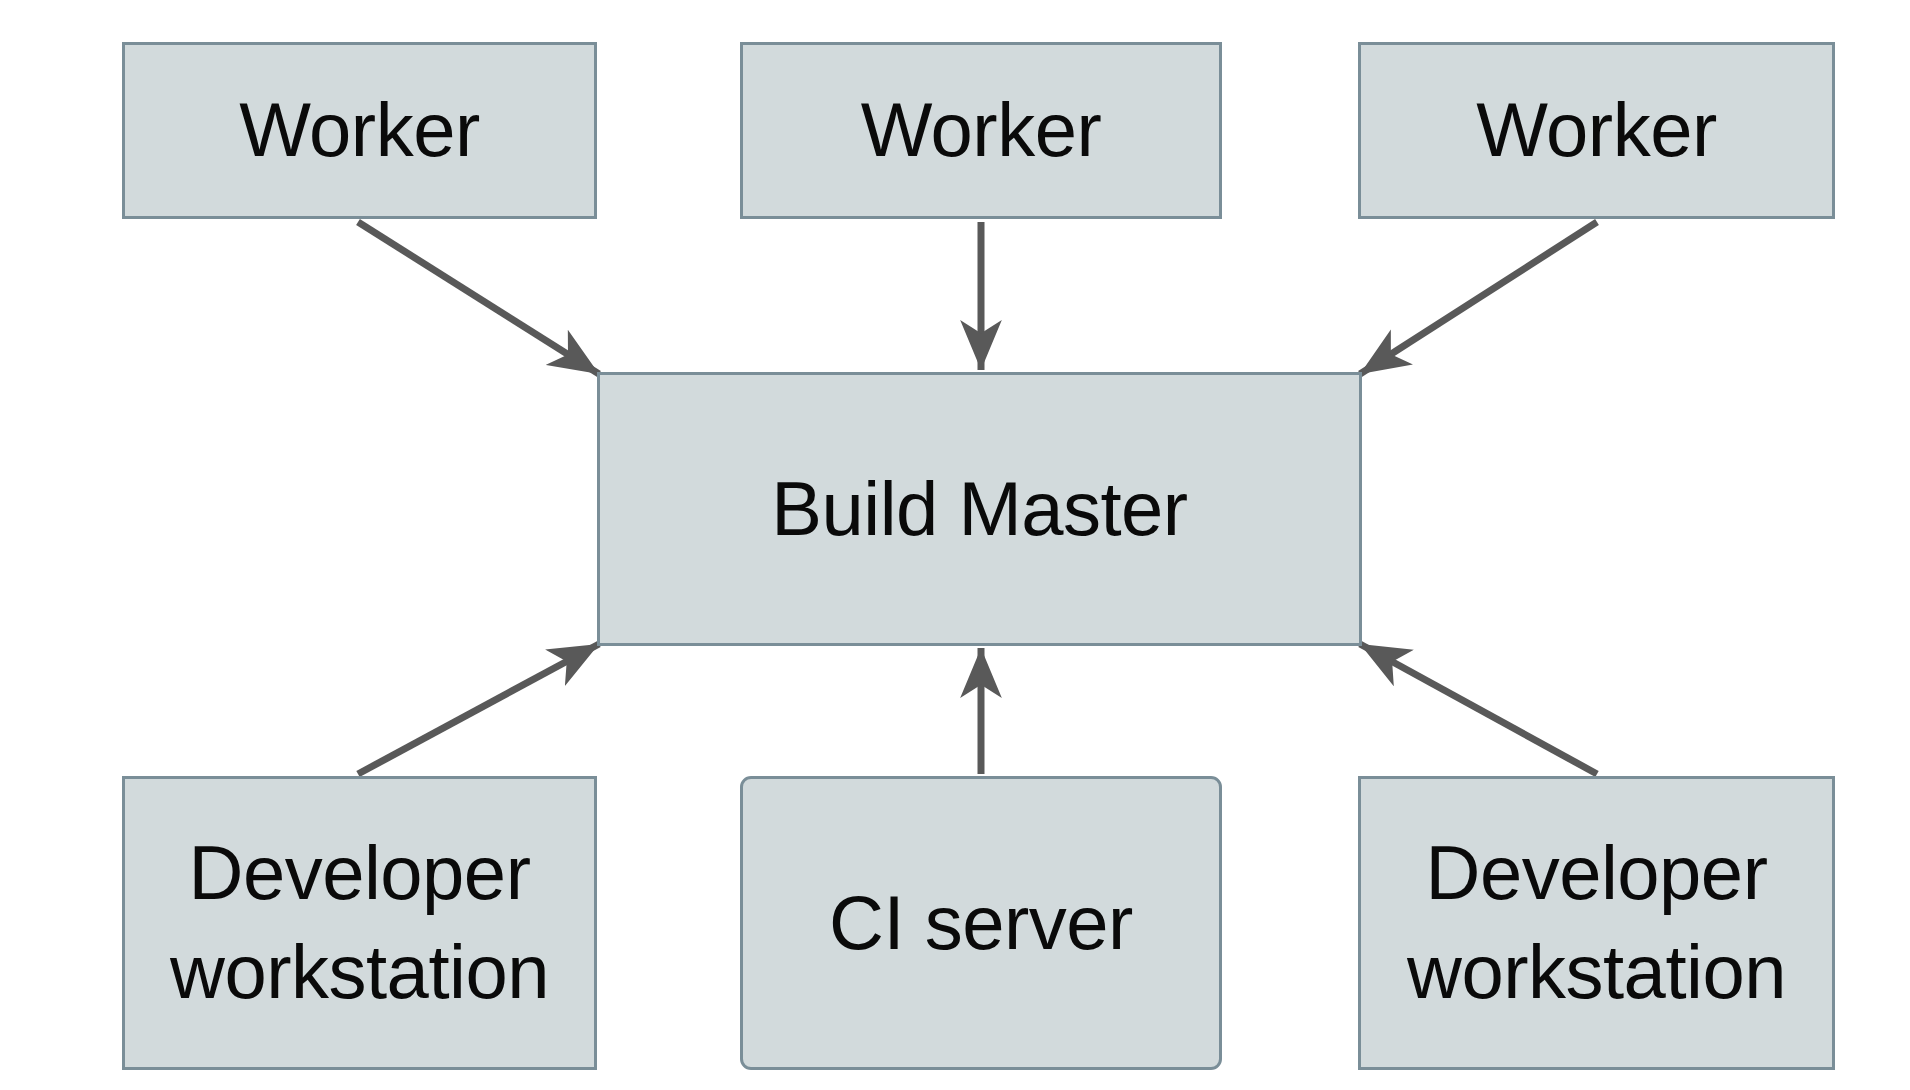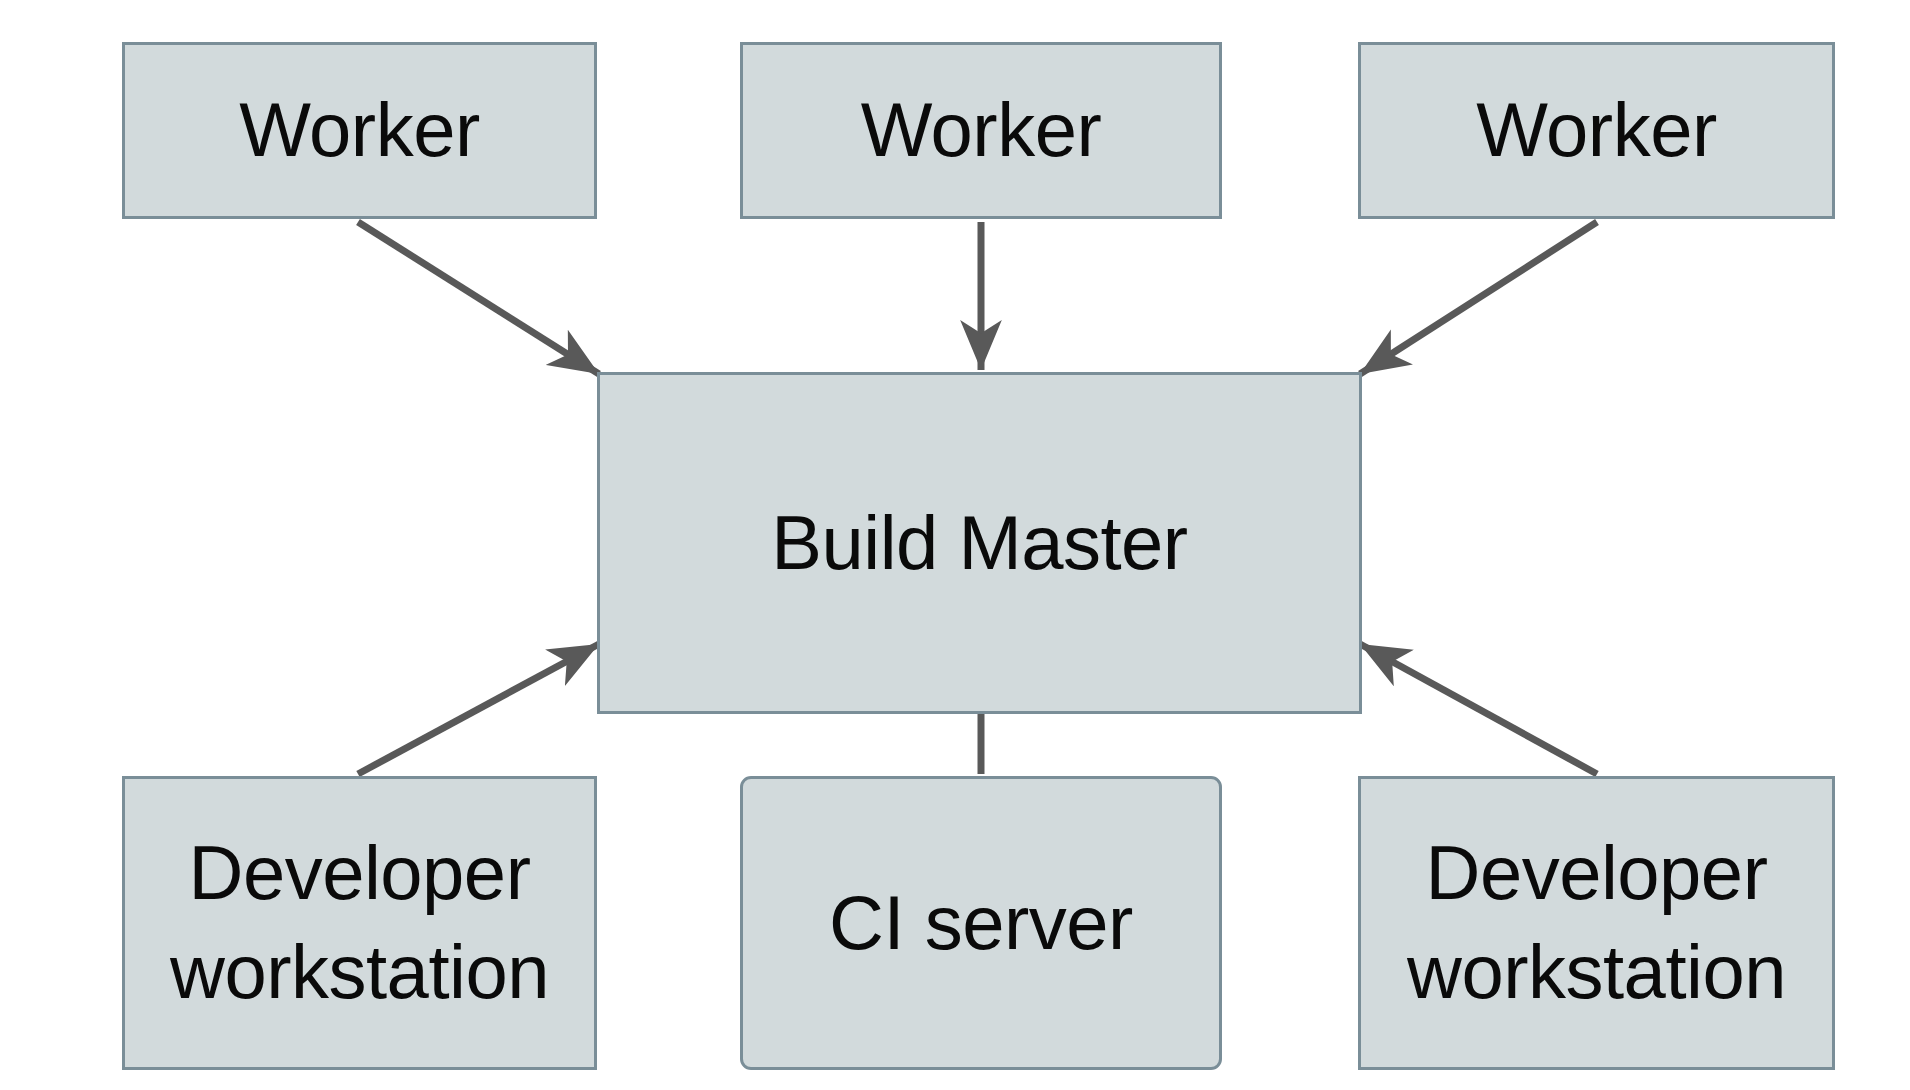--- a/index.html
+++ b/index.html
@@ -35,21 +35,21 @@
     letter-spacing: -0.5px;
     padding: 0 20px;
   }
 
   
   .node-worker-1 { left: 122px;  top: 42px; width: 475px; height: 177px; }
   .node-worker-2 { left: 740px;  top: 42px; width: 482px; height: 177px; }
   .node-worker-3 { left: 1358px; top: 42px; width: 477px; height: 177px; }
 
   
-  .node-build-master { left: 597px; top: 372px; width: 765px; height: 342px; justify-content: center; }
+  .node-build-master { left: 597px; top: 372px; width: 765px; height: 274px; justify-content: center; }
 
   
   .node-dev-left  { left: 122px;  top: 776px; width: 475px; height: 294px; }
   .node-ci        { left: 740px;  top: 776px; width: 482px; height: 294px; border-radius: 11px; }
   .node-dev-right { left: 1358px; top: 776px; width: 477px; height: 294px; }
 
   .arrow-layer {
     position: absolute;
     left: 0; top: 0;
     width: 1910px;

